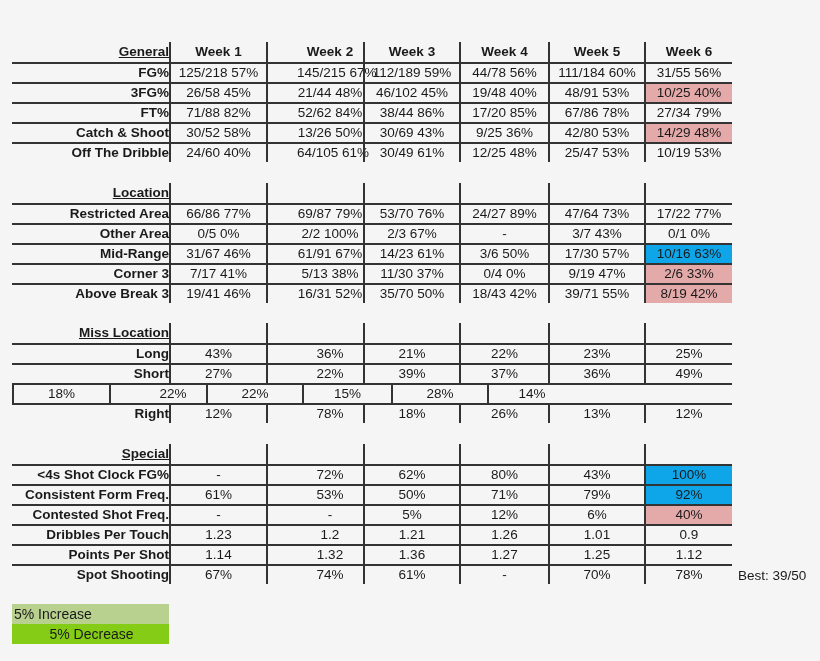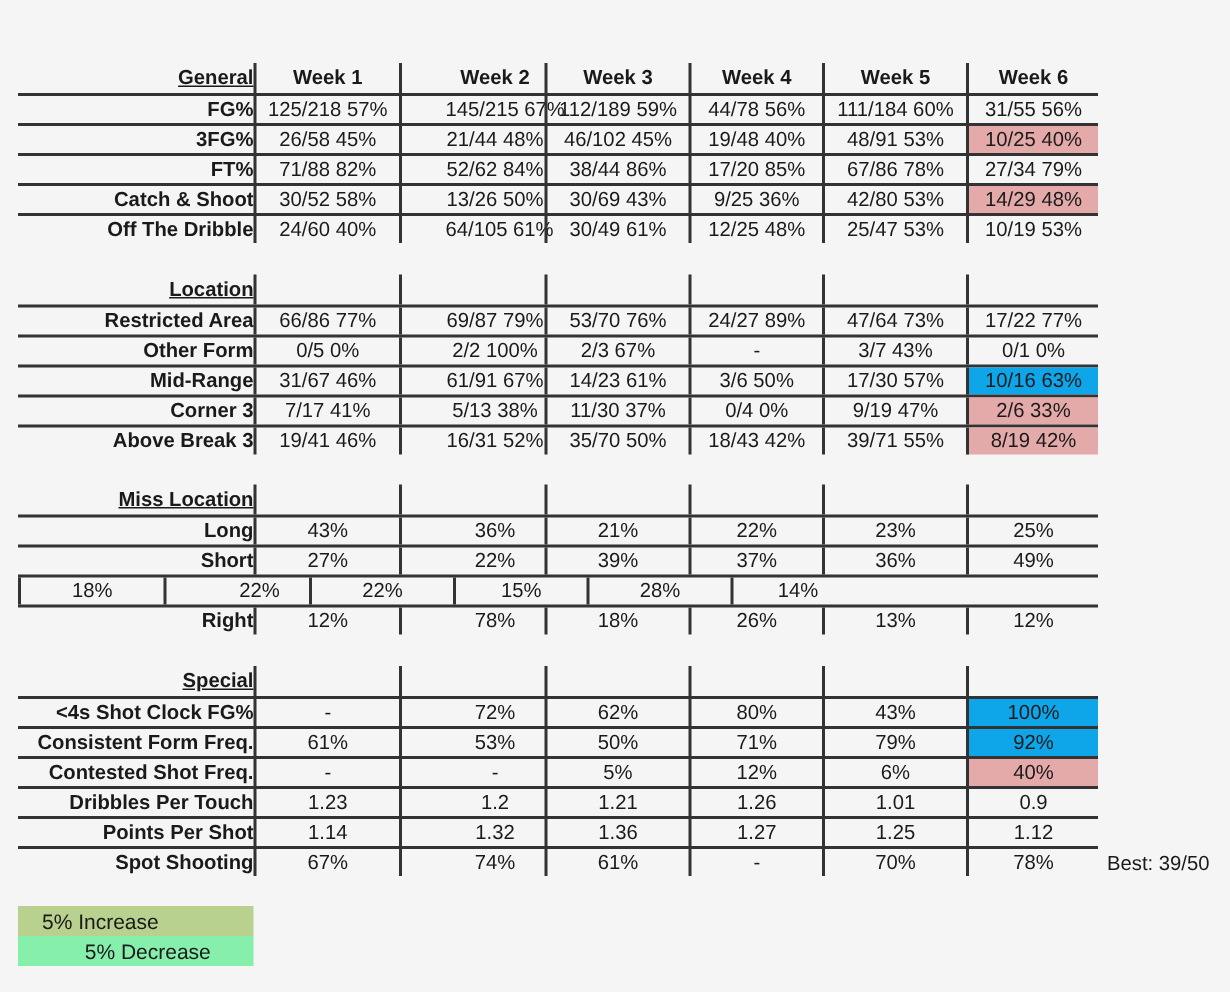--- a/index.html
+++ b/index.html
@@ -29,23 +29,23 @@
   .c2 { width: 97px; padding-left: 29px; }
   .c3 { width: 96px; }
   .c4 { width: 89px; }
   .c5 { width: 96px; }
   .c6 { width: 88px; }
   .data-row { border-top: 2px solid #333; box-sizing: border-box; }
   .data-row .cell { line-height: 18px; }
   .inc { background: #0ea5e9; }
   .dec { background: #e4aaaa; text-align: center; }
   .best { position: absolute; left: 738px; white-space: nowrap; font-weight: normal; }
-  .legend { position: absolute; left: 12px; width: 157px; height: 20px; line-height: 20px; padding-left: 16px; box-sizing: border-box; font-size: 14px; }
+  .legend { position: absolute; left: 12px; width: 157px; height: 20px; line-height: 20px; padding-left: 2px; box-sizing: border-box; font-size: 14px; }
   .legend.inc { top: 604px; background: #b9d18f; }
-  .legend.dec { top: 624px; background: #86efac; }
+  .legend.dec { top: 624px; background: #84cc16; }
 </style>
 </head>
 <body>
 
 <div id="root">
     <div class="section" style="top: 42px;">
       <div class="row head">
         <div class="cell label">General</div>
         <div class="cell c1">Week 1</div>
         <div class="cell c2">Week 2</div>
@@ -113,21 +113,21 @@
       <div class="row data-row">
         <div class="cell label">Restricted Area</div>
         <div class="cell c1">66/86 77%</div>
         <div class="cell c2">69/87 79%</div>
         <div class="cell c3">53/70 76%</div>
         <div class="cell c4">24/27 89%</div>
         <div class="cell c5">47/64 73%</div>
         <div class="cell c6">17/22 77%</div>
       </div>
       <div class="row data-row">
-        <div class="cell label">Other Form</div>
+        <div class="cell label">Other Area</div>
         <div class="cell c1">0/5 0%</div>
         <div class="cell c2">2/2 100%</div>
         <div class="cell c3">2/3 67%</div>
         <div class="cell c4">-</div>
         <div class="cell c5">3/7 43%</div>
         <div class="cell c6">0/1 0%</div>
       </div>
       <div class="row data-row">
         <div class="cell label">Mid-Range</div>
         <div class="cell c1">31/67 46%</div>

